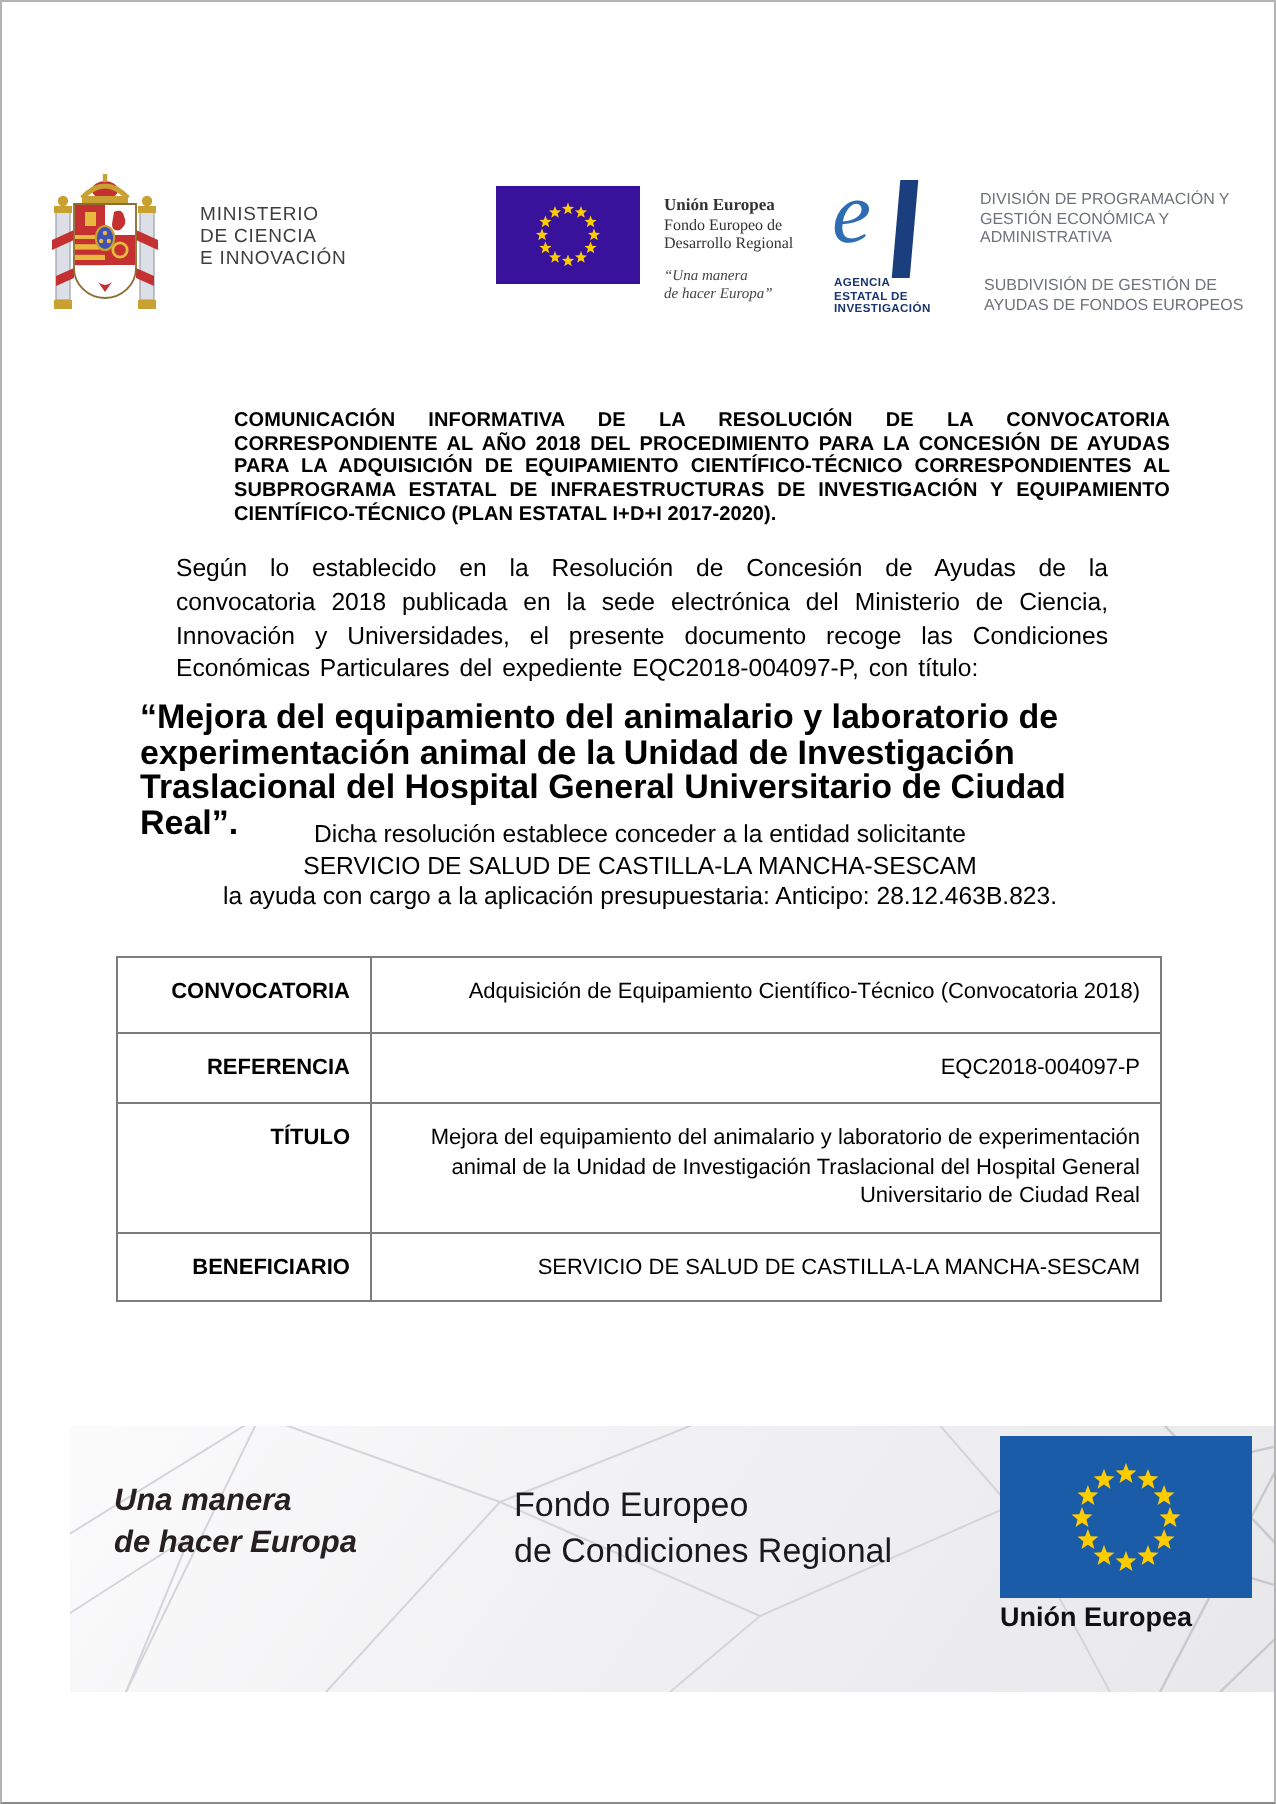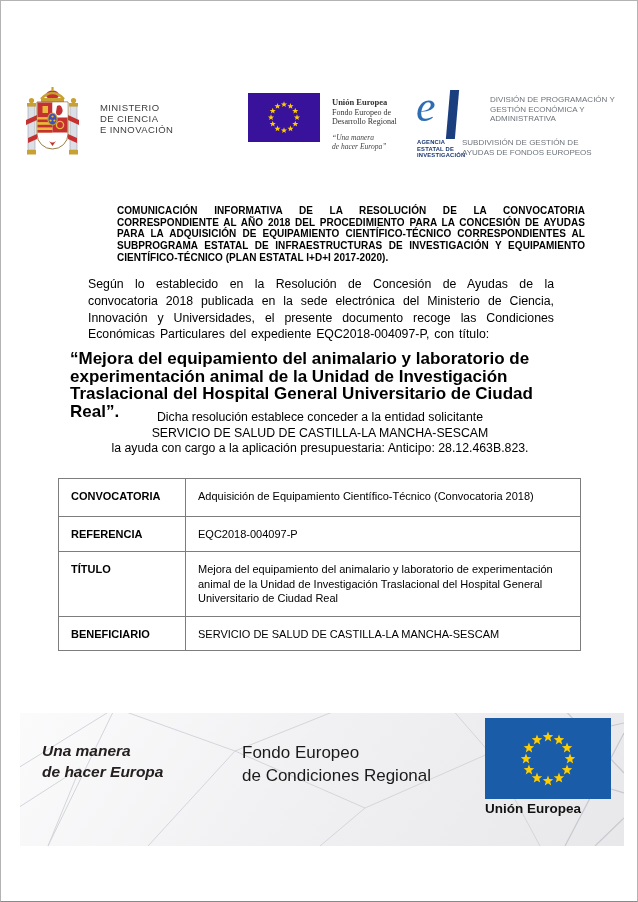--- a/index.html
+++ b/index.html
@@ -17,42 +17,42 @@
               font-size:8px; line-height:9.5px; color:#333; }
   .eu-text .t { font-weight:bold; font-size:8.5px; }
   .eu-text .motto { margin-top:6px; font-style:italic; font-size:7.5px; color:#444; }
   .aei-e   { left:415px; top:84px; font-family:"Liberation Serif", serif;
              font-style:italic; font-size:44px; line-height:44px; color:#2e6db4; }
   .aei-bar { left:447px; top:89px; width:9px; height:49px; background:#1b3f7e;
              transform:skewX(-5deg); }
   .aei-txt { left:416px; top:138px; font-size:5.8px; font-weight:bold;
              line-height:6.6px; color:#17346e; letter-spacing:.2px; }
   .division  { left:489px; top:94px;  font-size:8px; line-height:9.6px; color:#6e737a; }
-  .division2 { left:461px; top:137px; font-size:8px; line-height:9.6px; color:#6e737a; }
+  .division2 { left:491px; top:137px; font-size:8px; line-height:9.6px; color:#6e737a; }
 
   
   .notice { left:85px; top:204px; width:468px; font-size:10px; font-weight:bold;
             line-height:11.7px; text-align:justify; letter-spacing:.05px;margin-left:31px; }
   .intro  { left:87px; top:275px; width:466px; font-size:12.3px; line-height:16.8px;
             text-align:justify; word-spacing:1.5px; }
   .project-title { left:69px; top:349px; width:500px; font-size:17px; font-weight:bold;
             line-height:17.6px; text-align:left; }
   .grant  { left:60px; top:409px; width:518px; text-align:center;
             font-size:12.3px; line-height:15.6px; }
 
   
   .dtable { position:absolute; left:57px; top:477px; width:523px;
-            border-collapse:collapse; table-layout:fixed; }
+            border-collapse:collapse; table-layout:fixed;text-align:right; }
   .dtable td { border:1px solid #7d7d7d; vertical-align:top; font-size:11px;
             line-height:14.6px; padding:10px 10px 8px 12px; }
   .dtable td.lbl { width:104px; font-weight:bold; }
   .r1 td { height:19px; } .r2 td { height:16px; } .r3 td { height:46px; } .r4 td { height:14px; }
 
   
-  .banner { left:19px; top:712px; width:604px; height:133px; overflow:hidden;
+  .banner { left:34px; top:712px; width:604px; height:133px; overflow:hidden;
             background:linear-gradient(125deg,#fbfbfc 0%,#f1f1f3 45%,#e8e8eb 100%);text-decoration:underline; }
   .banner svg.net { position:absolute; left:0; top:0; }
   .f-motto { position:absolute; left:22px; top:27px; font-size:15.5px; font-weight:bold;
              font-style:italic; line-height:21px; color:#262020; }
   .f-fund  { position:absolute; left:222px; top:28px; font-size:17px; line-height:23px;
              color:#1a1a1a; }
   .f-flag  { position:absolute; left:465px; top:5px; }
   .f-eu    { position:absolute; left:465px; top:88px; font-size:13.5px; font-weight:bold;
              color:#111; }
 </style>

